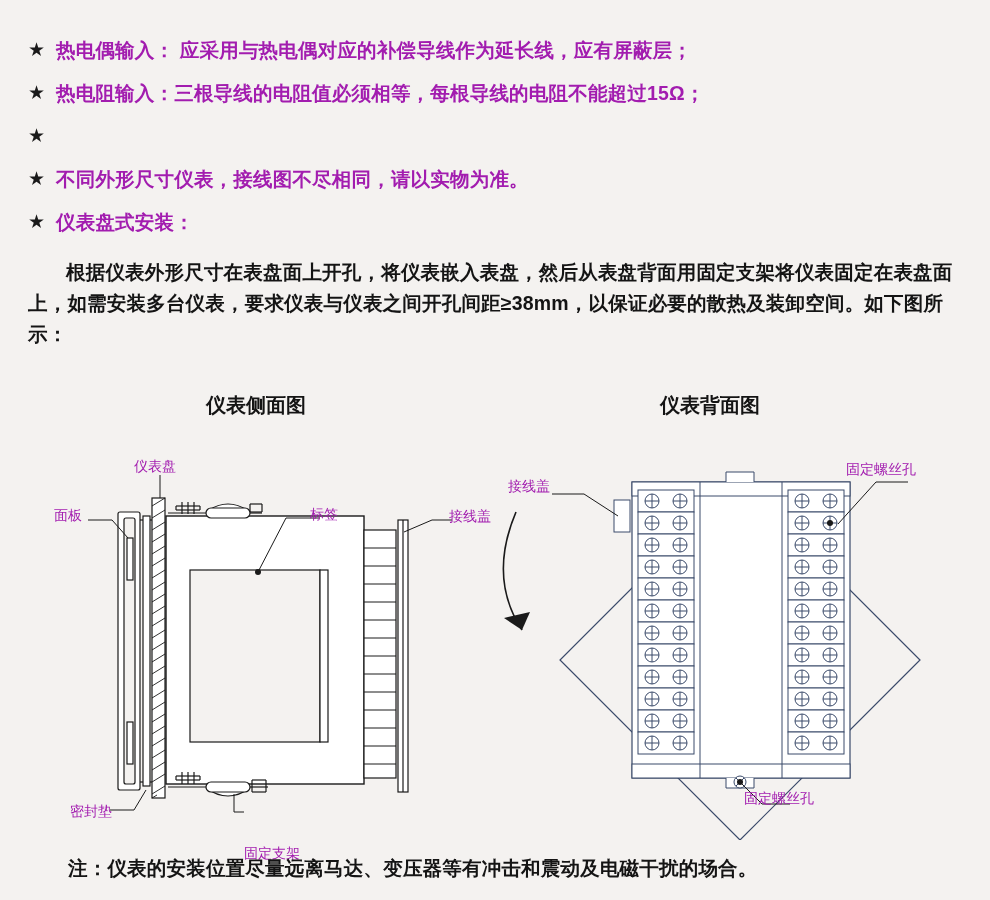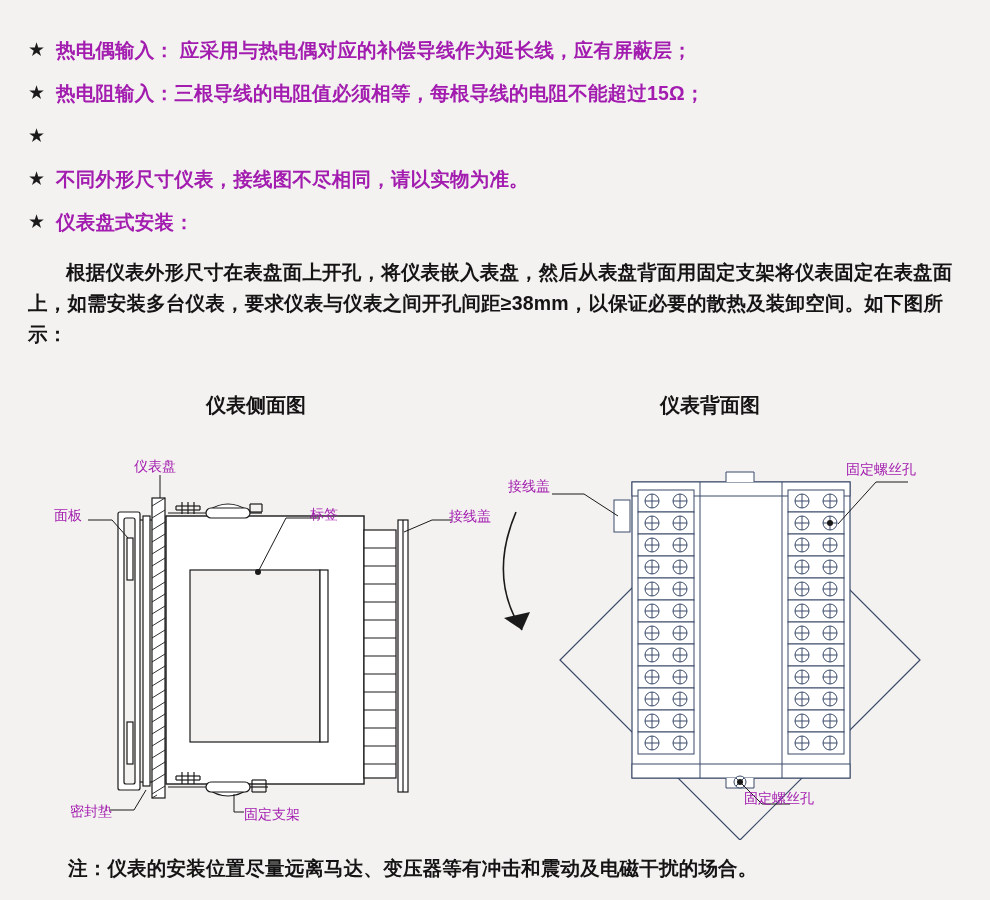--- a/index.html
+++ b/index.html
@@ -465,20 +465,20 @@
         </g>
       </g>
     </svg>
   </div>
 
   <div class="lbl" style="left:134px; top:458px;">仪表盘</div>
   <div class="lbl" style="left:54px; top:507px;">面板</div>
   <div class="lbl" style="left:310px; top:506px;">标签</div>
   <div class="lbl" style="left:449px; top:508px;">接线盖</div>
   <div class="lbl" style="left:70px; top:791px;margin-top:12px;">密封垫</div>
-  <div class="lbl" style="left:244px; top:806px;">固定支架</div>
+  <div class="lbl" style="left:244px; top:845px;">固定支架</div>
 
   <div class="lbl" style="left:508px; top:478px;">接线盖</div>
   <div class="lbl" style="left:846px; top:461px;">固定螺丝孔</div>
   <div class="lbl" style="left:744px; top:790px;">固定螺丝孔</div>
 
   <div class="footnote">注：仪表的安装位置尽量远离马达、变压器等有冲击和震动及电磁干扰的场合。</div>
 </div>
 
 </body></html>

